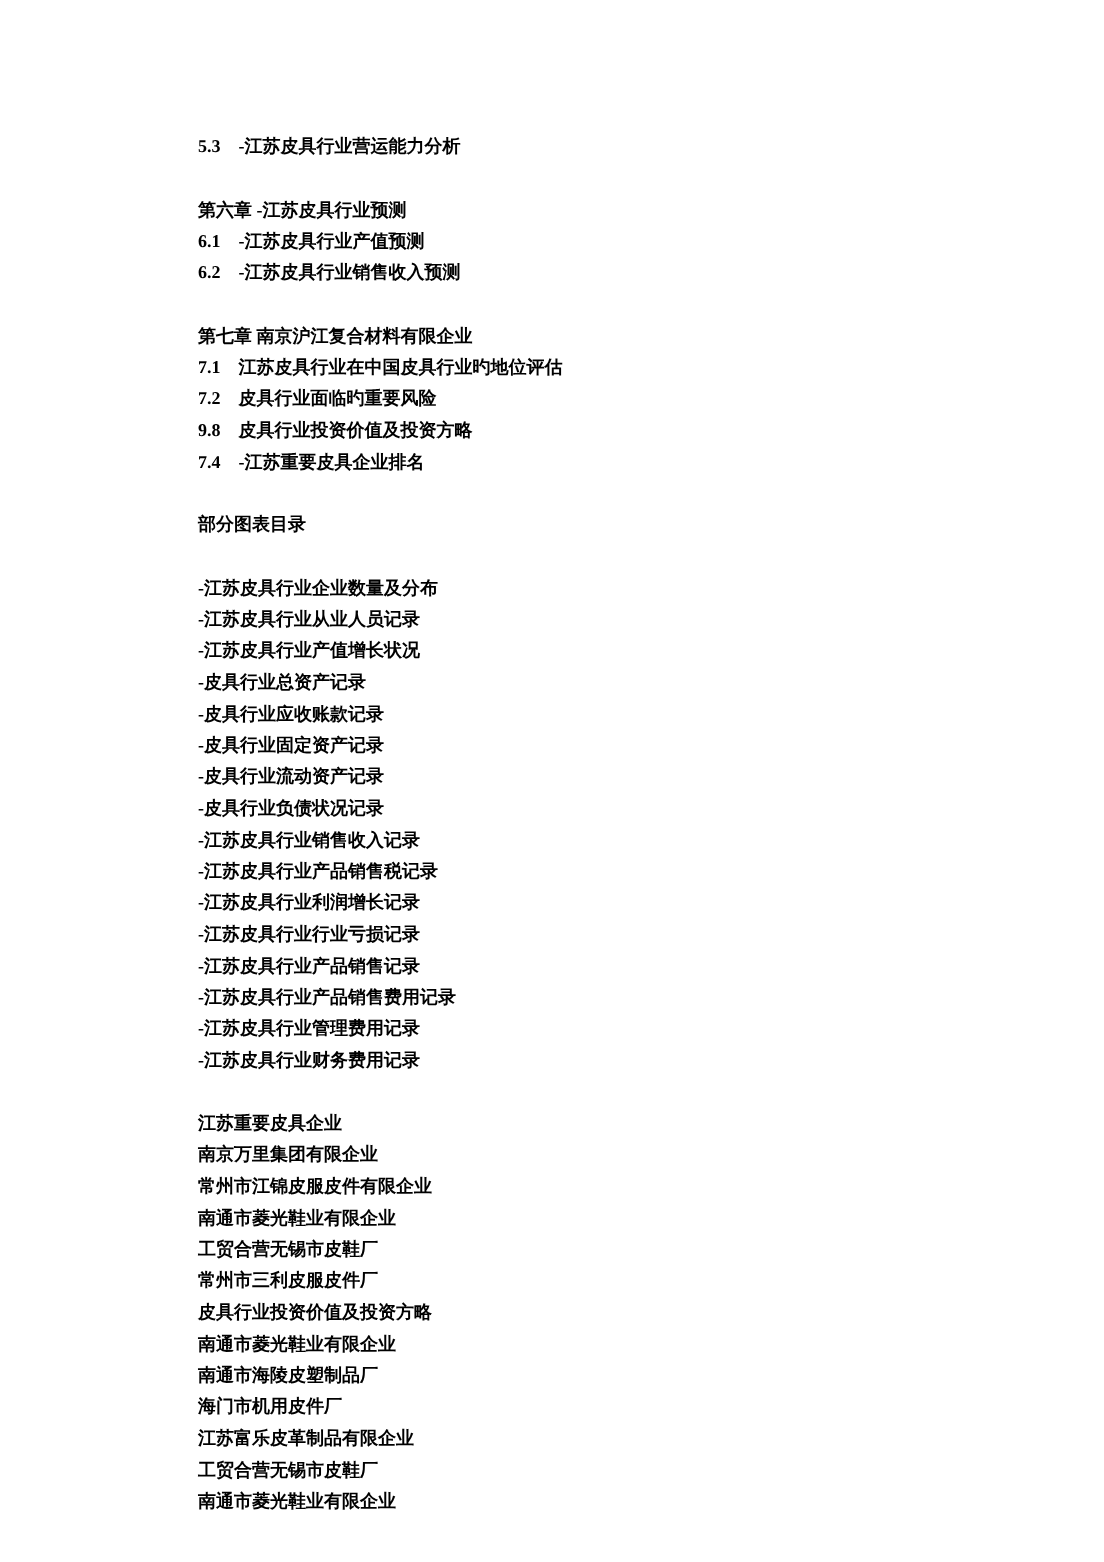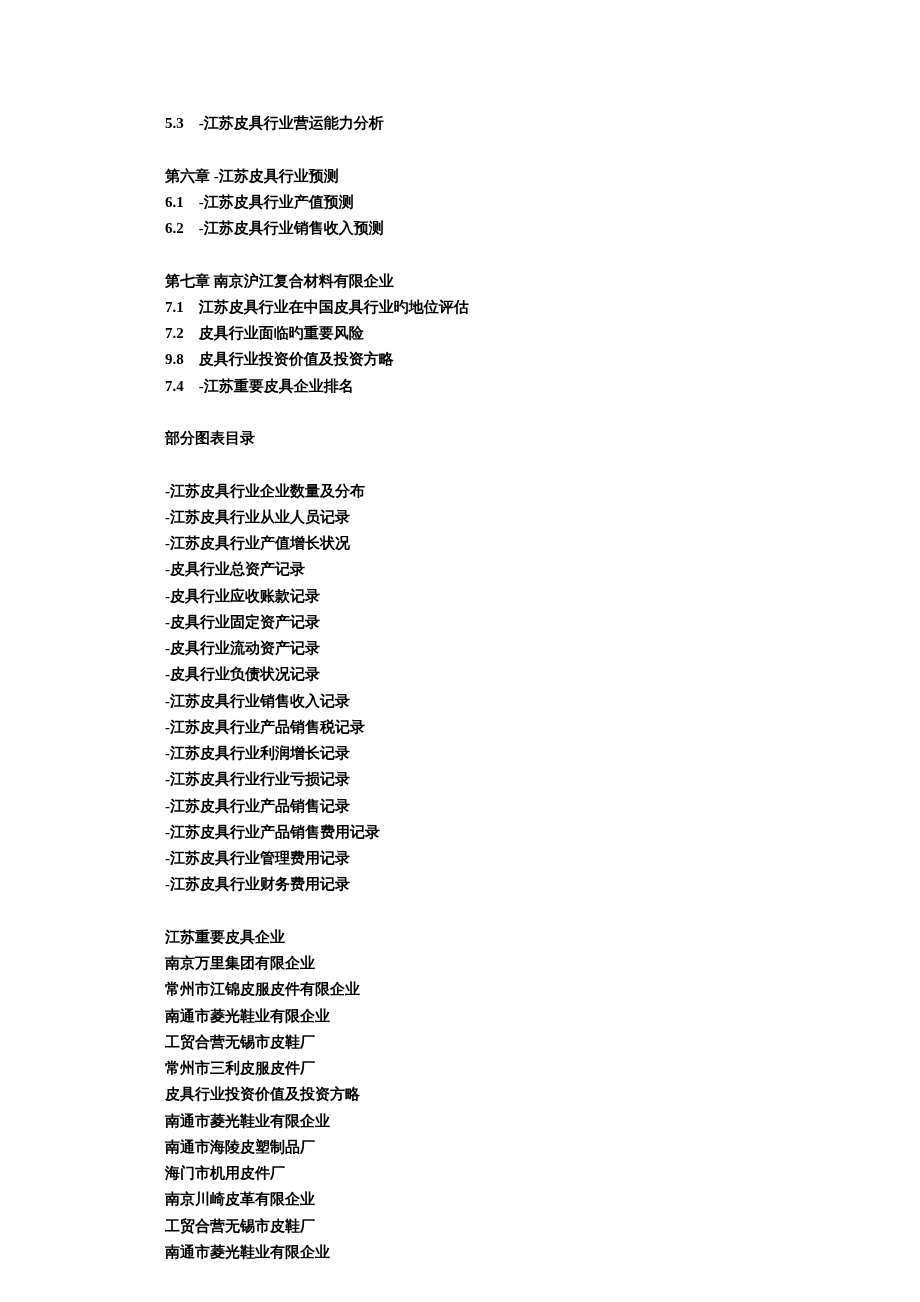--- a/index.html
+++ b/index.html
@@ -96,15 +96,15 @@
 <div>江苏重要皮具企业</div>
 <div>南京万里集团有限企业</div>
 <div>常州市江锦皮服皮件有限企业</div>
 <div>南通市菱光鞋业有限企业</div>
 <div>工贸合营无锡市皮鞋厂</div>
 <div>常州市三利皮服皮件厂</div>
 <div>皮具行业投资价值及投资方略</div>
 <div>南通市菱光鞋业有限企业</div>
 <div>南通市海陵皮塑制品厂</div>
 <div>海门市机用皮件厂</div>
-<div>南京川崎皮革有限企业</div>
+<div>江苏富乐皮革制品有限企业</div>
 <div>工贸合营无锡市皮鞋厂</div>
 <div>南通市菱光鞋业有限企业</div>
 
 </body></html>

